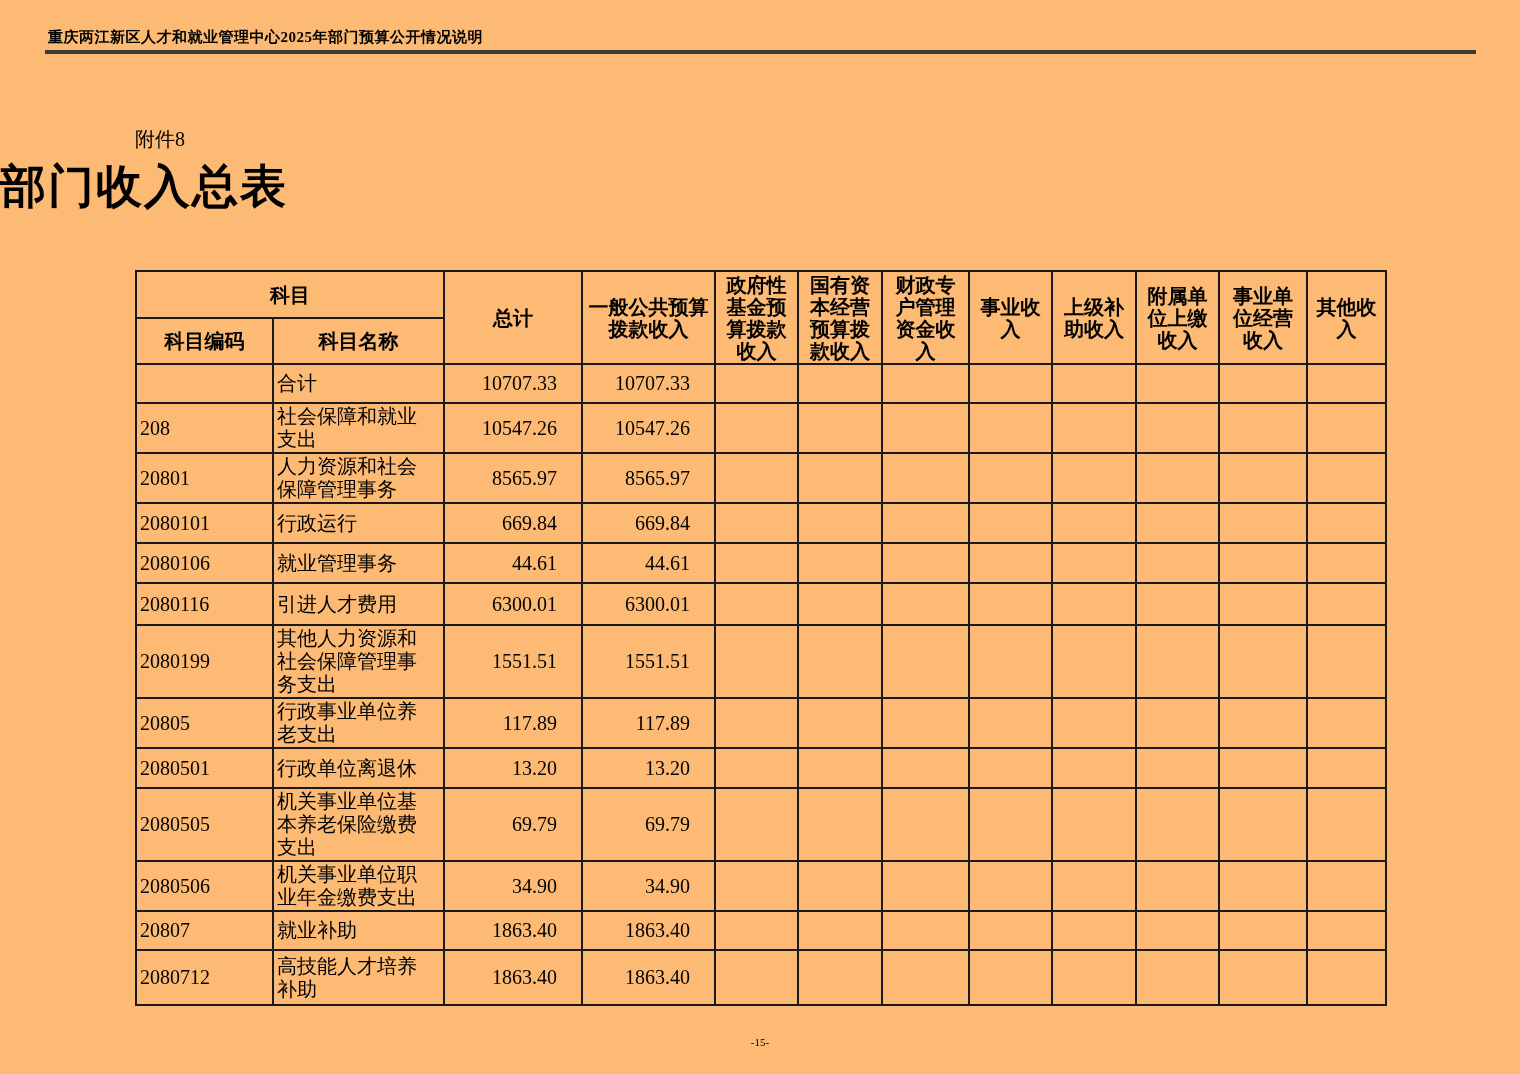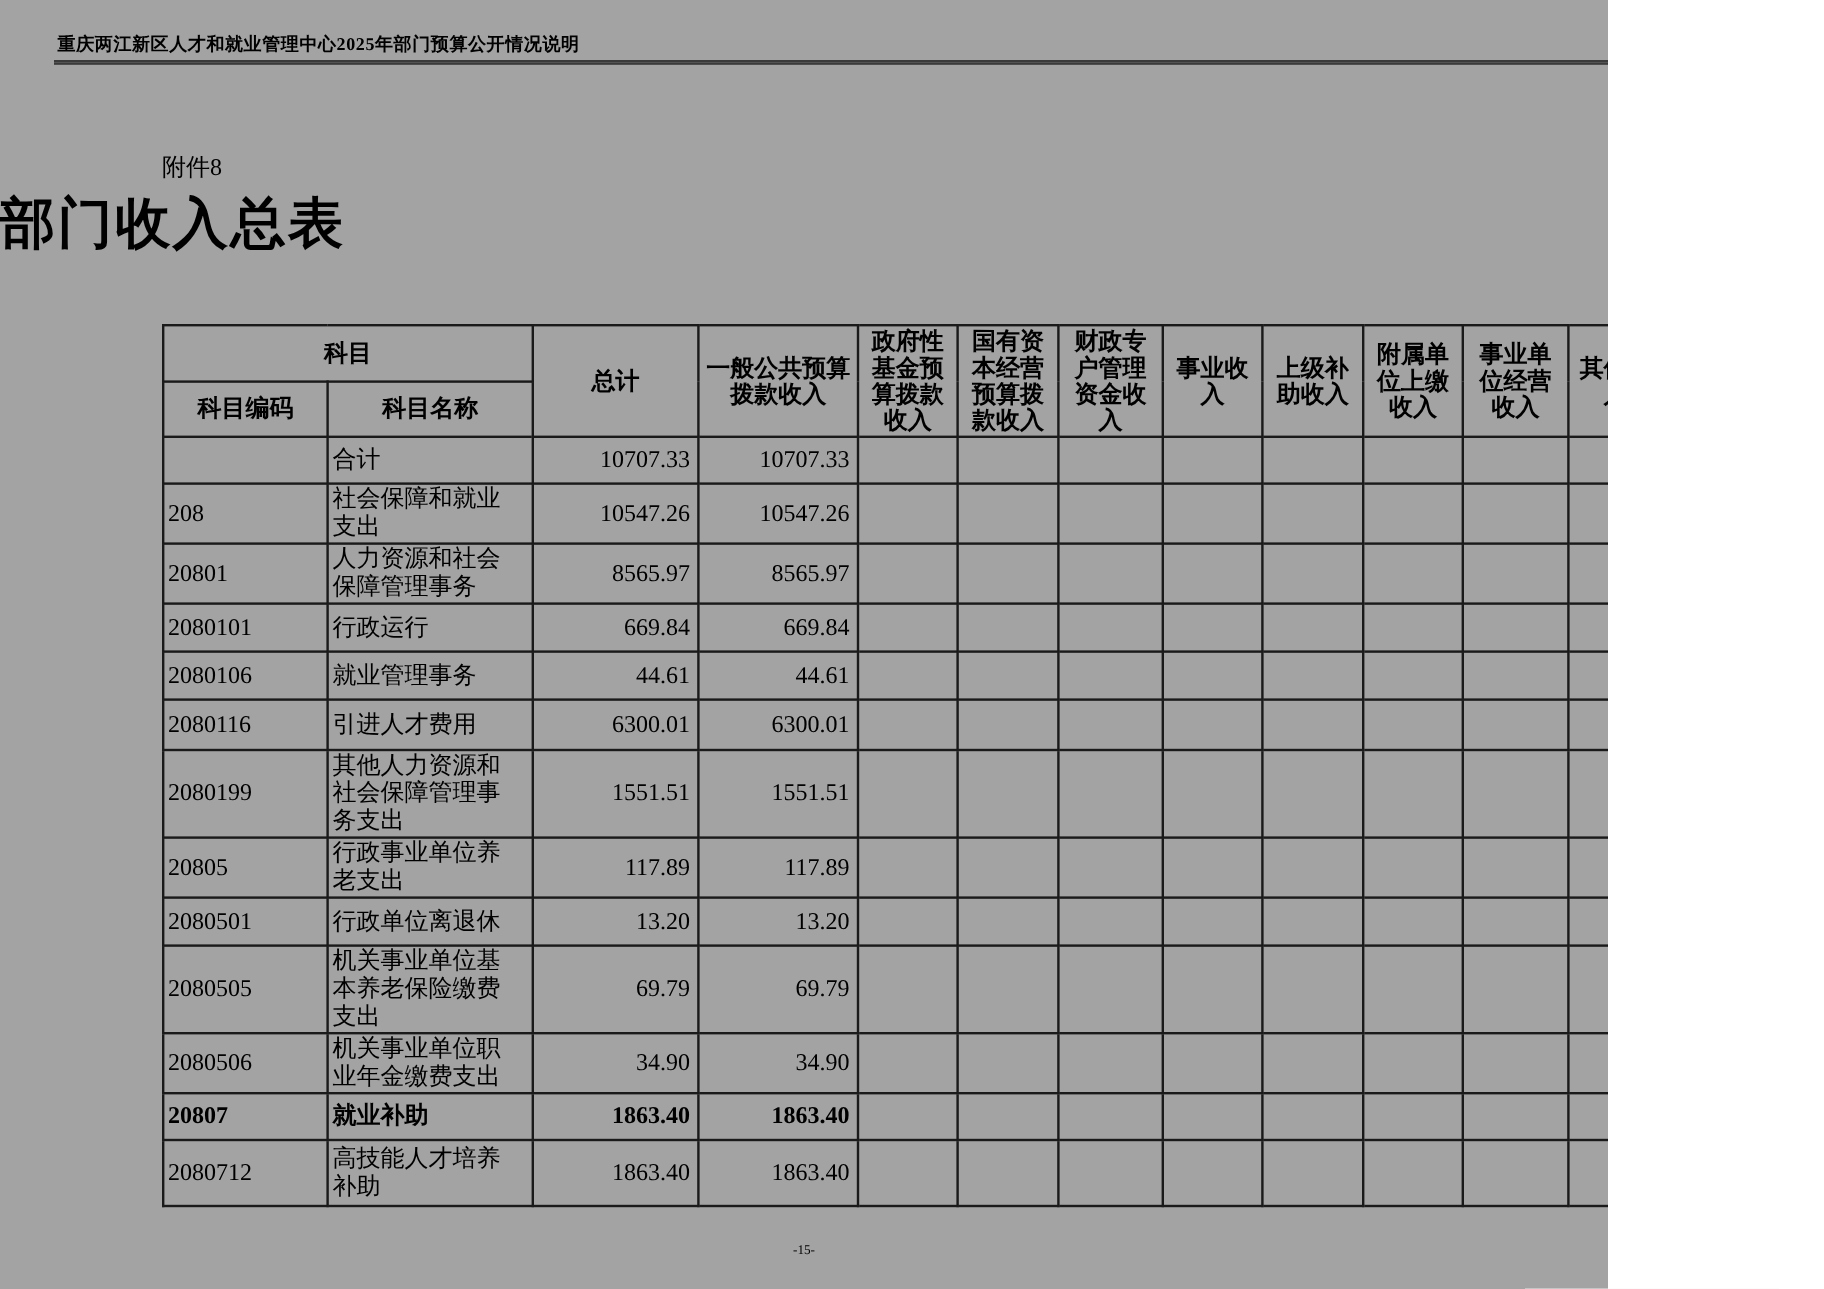--- a/index.html
+++ b/index.html
@@ -3,23 +3,23 @@
 <meta charset="utf-8">
 <style>
   * { margin: 0; padding: 0; box-sizing: border-box; }
   html, body { background: #fff; }
   body {
     font-family: "Liberation Serif", "DejaVu Serif", serif;
     color: #000;
   }
   .page {
     position: relative;
-    width: 1340px;
+    width: 1520px;
     height: 1074px;
-    background: #a3a3a3;
+    background: #fdba74;
     overflow: hidden;
   }
 
   
   .doc-header-text {
     position: absolute;
     left: 48px;
     top: 28px;
     font-size: 15px;
     font-weight: 700;
@@ -103,36 +103,36 @@
   .income-table thead tr.h1 { height: 47px; }
   .income-table thead tr.h2 { height: 46px; }
 
   .income-table td {
     font-size: 20px;
     line-height: 23px;
     padding: 1px 3px;
   }
   .income-table td.code { text-align: left; }
   .income-table td.name { text-align: left; white-space: pre-line; }
-  .income-table td.num  { text-align: right; padding-right: 6px; }
+  .income-table td.num  { text-align: right; padding-right: 24px; }
   .income-table td.empty { }
 
   
   tbody tr:nth-child(1)  { height: 39px; }
   tbody tr:nth-child(2)  { height: 48px; }
   tbody tr:nth-child(3)  { height: 49px; }
   tbody tr:nth-child(4)  { height: 40px; }
   tbody tr:nth-child(5)  { height: 40px; }
   tbody tr:nth-child(6)  { height: 42px; }
   tbody tr:nth-child(7)  { height: 68px; }
   tbody tr:nth-child(8)  { height: 50px; }
   tbody tr:nth-child(9)  { height: 40px; }
   tbody tr:nth-child(10) { height: 68px; }
   tbody tr:nth-child(11) { height: 49px; }
-  tbody tr:nth-child(12) { height: 39px; font-weight: bold; }
+  tbody tr:nth-child(12) { height: 39px; }
   tbody tr:nth-child(13) { height: 55px; }
 
   
   .page-number {
     position: absolute;
     left: 0;
     right: 0;
     top: 1036px;
     text-align: center;
     font-size: 11px;

